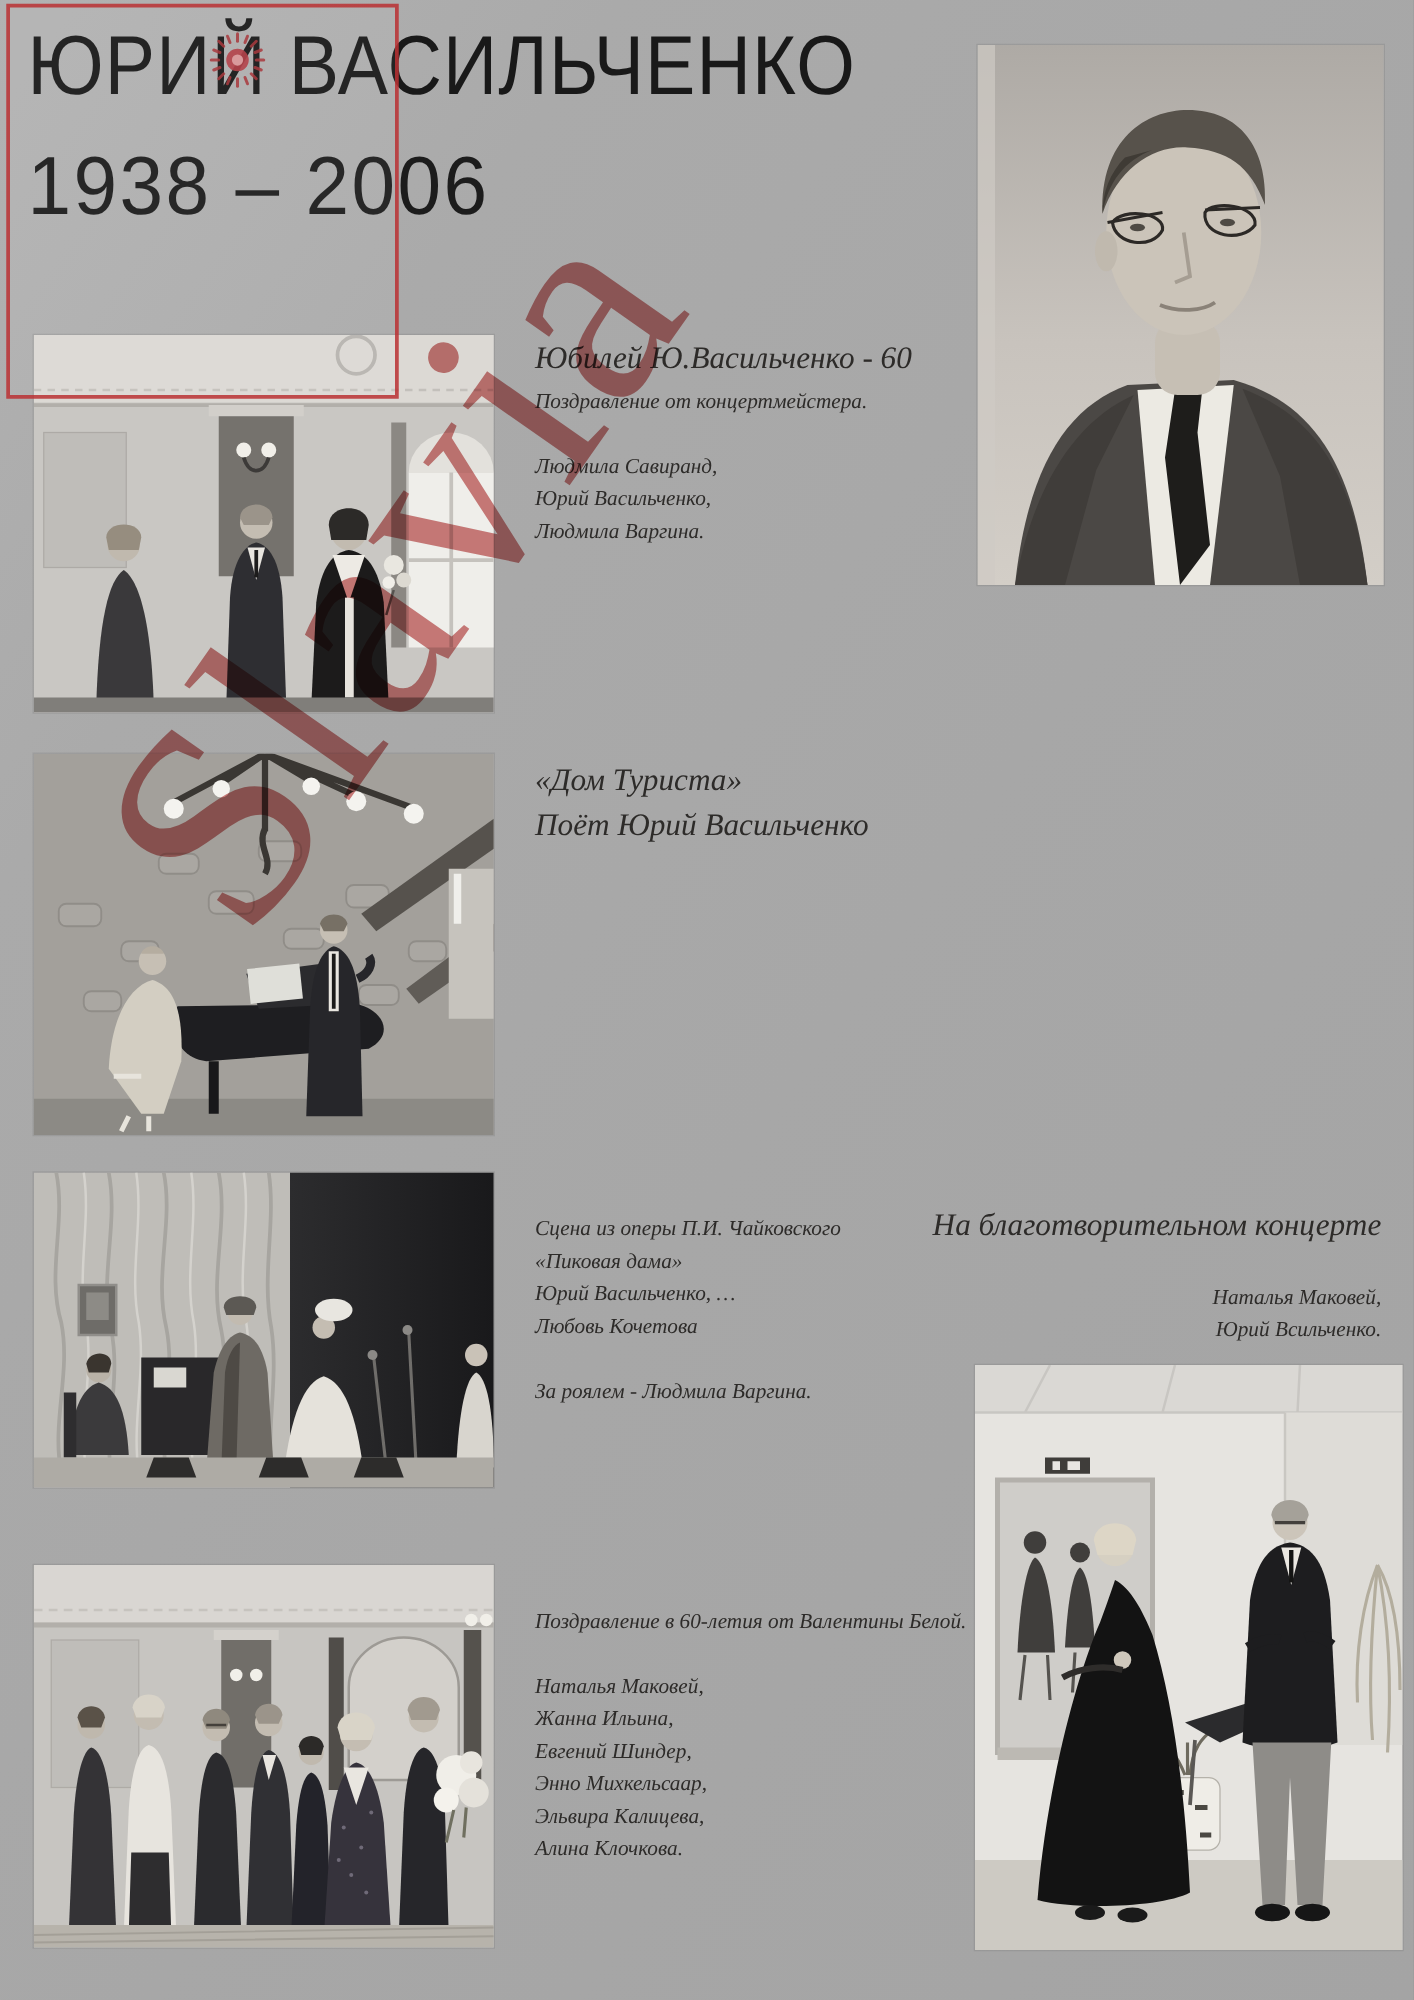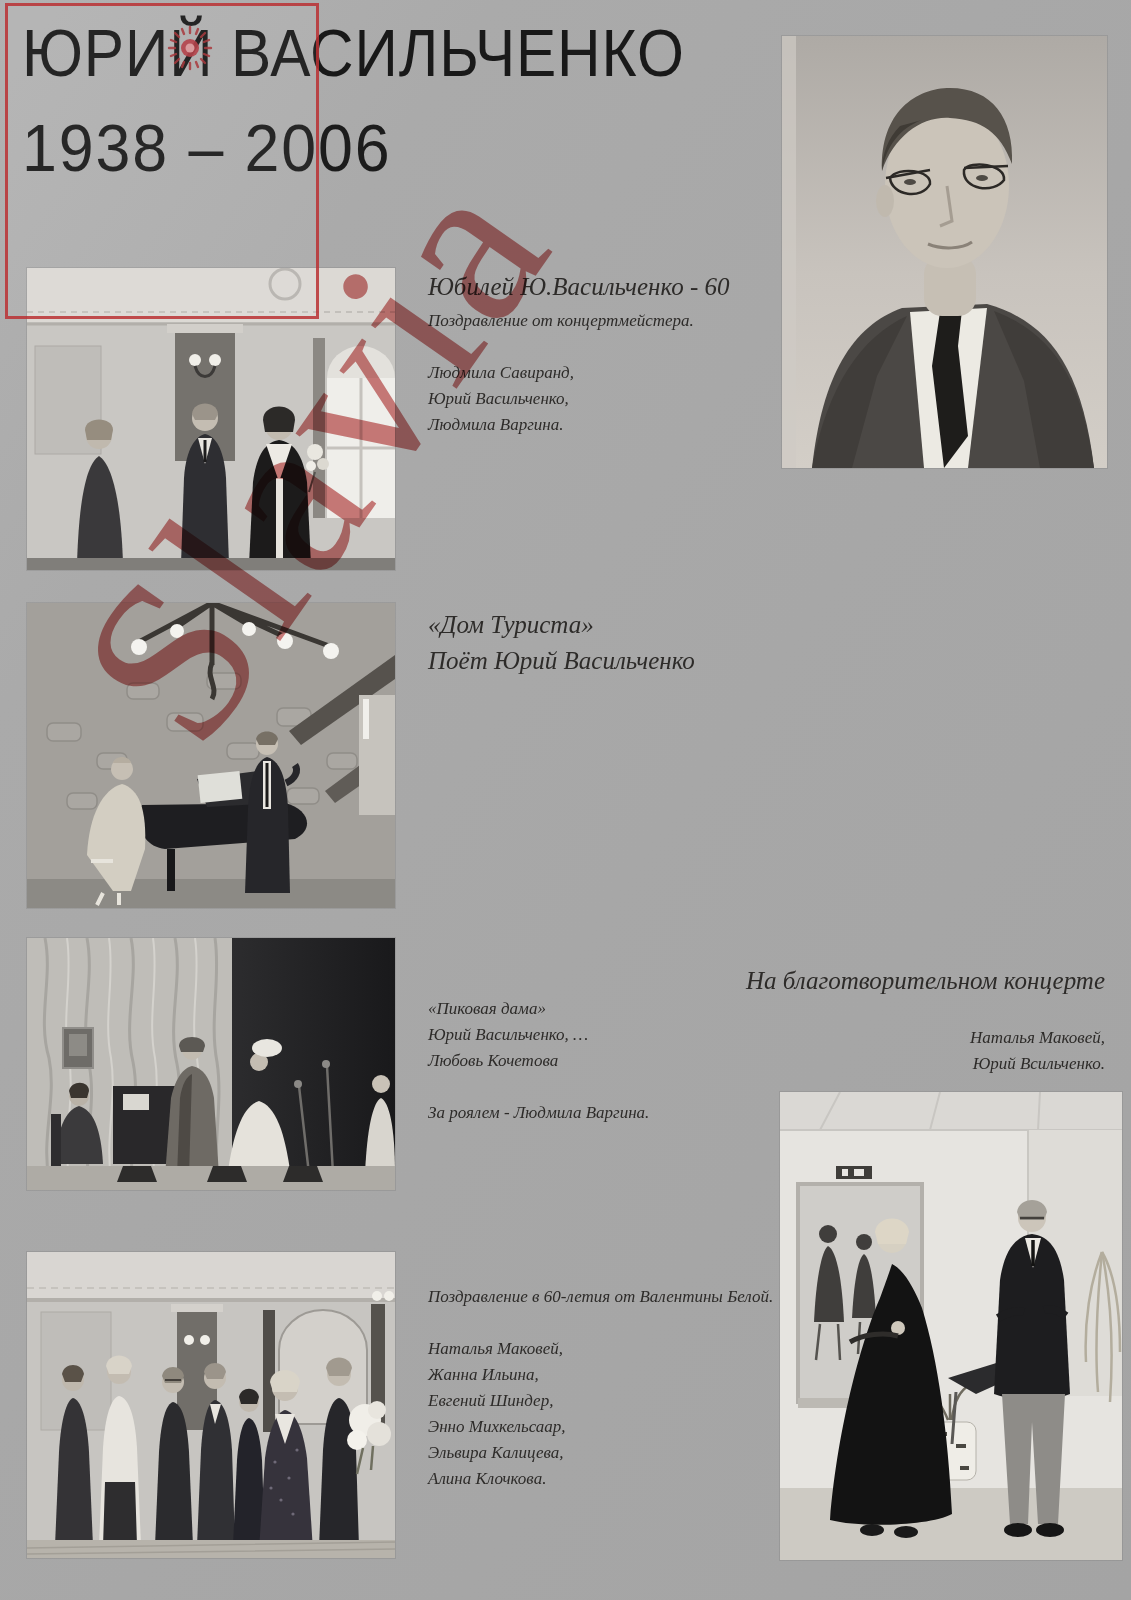--- a/index.html
+++ b/index.html
@@ -263,21 +263,21 @@
       <g fill="#2d2c2b">
         <polygon points="96,228 124,228 130,244 90,244"></polygon>
         <polygon points="186,228 214,228 220,244 180,244"></polygon>
         <polygon points="262,228 290,228 296,244 256,244"></polygon>
       </g>
     </svg>
   </figure>
 
   <div class="cap" style="top:944px;">
     <p class="cap-body gap">
-      <br>
+      <span>Сцена из оперы П.И. Чайковского</span><br>
       <span>«Пиковая дама»</span><br>
       <span>Юрий Васильченко, …</span><br>
       <span>Любовь Кочетова</span>
     </p>
     <p class="cap-body gap">За роялем - Людмила Варгина.</p>
   </div>
 
   <figure class="photo" style="left:27px;top:1252px;width:368px;height:306px;margin:0;">
     <svg width="368" height="306" viewBox="0 0 368 306">
       <rect width="368" height="306" fill="#c7c5c1"></rect>

